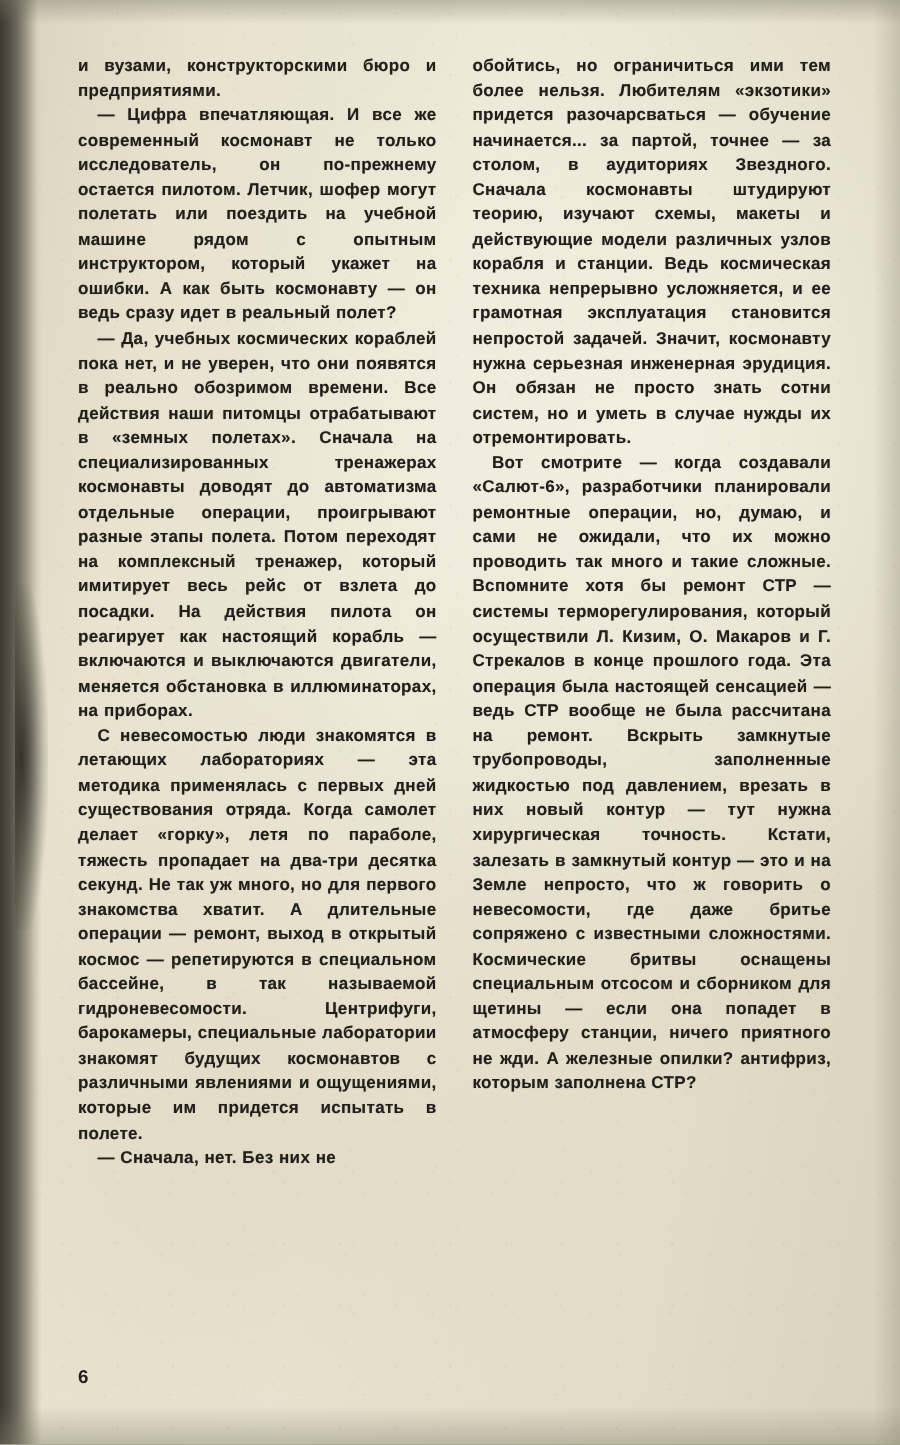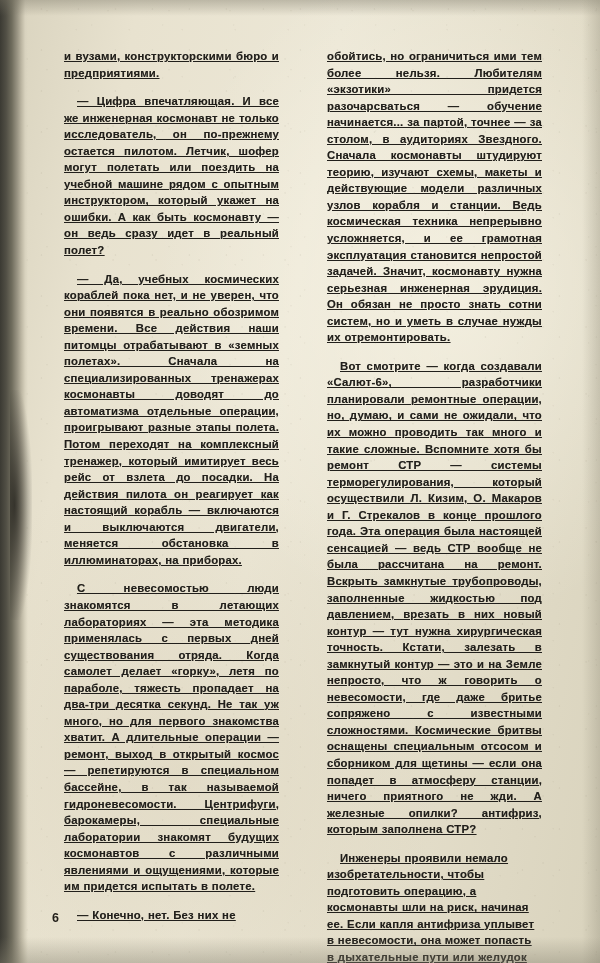--- a/index.html
+++ b/index.html
@@ -75,31 +75,30 @@
     left: 52px;
     top: 36px;
     width: 502px;
     display: flex;
     gap: 24px;
   }
   .column {
     width: 239px;
   }
   .col-text p {
-    margin: 12px;
+    margin: 0;
     font-size: 11.35px;
     line-height: 16.55px;
     text-align: justify;
     text-justify: inter-word;
     letter-spacing: 0.22px;
     word-spacing: 0.3px;
     font-weight: 700;
     color: #211f1b;
     text-shadow: 0 0 0.6px rgba(33,31,27,0.45);
-    text-decoration: underline;
   }
   .col-text p.indent { text-indent: 13px; }
   .col-text p.last { text-align: left; }
   #page-number {
     position: absolute;
     left: 52px;
     top: 911px;
     font-size: 12.5px;
     font-weight: 700;
     color: #221f1a;
@@ -108,32 +107,31 @@
 </head>
 <body>
 
 <div id="page">
 
   <div id="columns">
 
     <div class="column">
       <div class="col-text">
         <p>и вузами, конструкторскими бюро и предприятиями.</p>
-        <p class="indent">— Цифра впечатляющая. И все же инженерная космонавт не только исследователь, он по-прежнему остается пилотом. Летчик, шофер могут полетать или поездить на учебной машине рядом с опытным инструктором, который укажет на ошибки. А как быть космонавту — он ведь сразу идет в реальный полет?</p>
+        <p class="indent">— Цифра впечатляющая. И все же современный космонавт не только исследователь, он по-прежнему остается пилотом. Летчик, шофер могут полетать или поездить на учебной машине рядом с опытным инструктором, который укажет на ошибки. А как быть космонавту — он ведь сразу идет в реальный полет?</p>
         <p class="indent">— Да, учебных космических кораблей пока нет, и не уверен, что они появятся в реально обозримом времени. Все действия наши питомцы отрабатывают в «земных полетах». Сначала на специализированных тренажерах космонавты доводят до автоматизма отдельные операции, проигрывают разные этапы полета. Потом переходят на комплексный тренажер, который имитирует весь рейс от взлета до посадки. На действия пилота он реагирует как настоящий корабль — включаются и выключаются двигатели, меняется обстановка в иллюминаторах, на приборах.</p>
         <p class="indent">С невесомостью люди знакомятся в летающих лабораториях — эта методика применялась с первых дней существования отряда. Когда самолет делает «горку», летя по параболе, тяжесть пропадает на два-три десятка секунд. Не так уж много, но для первого знакомства хватит. А длительные операции — ремонт, выход в открытый космос — репетируются в специальном бассейне, в так называемой гидроневесомости. Центрифуги, барокамеры, специальные лаборатории знакомят будущих космонавтов с различными явлениями и ощущениями, которые им придется испытать в полете.</p>
-        <p class="indent last">— Конечно, нет. Без них не</p>
+        <p class="indent last">— Сначала, нет. Без них не</p>
       </div>
     </div>
 
     <div class="column">
       <div class="col-text">
         <p>обойтись, но ограничиться ими тем более нельзя. Любителям «экзотики» придется разочарсваться — обучение начинается... за партой, точнее — за столом, в аудиториях Звездного. Сначала космонавты штудируют теорию, изучают схемы, макеты и действующие модели различных узлов корабля и станции. Ведь космическая техника непрерывно усложняется, и ее грамотная эксплуатация становится непростой задачей. Значит, космонавту нужна серьезная инженерная эрудиция. Он обязан не просто знать сотни систем, но и уметь в случае нужды их отремонтировать.</p>
         <p class="indent">Вот смотрите — когда создавали «Салют-6», разработчики планировали ремонтные операции, но, думаю, и сами не ожидали, что их можно проводить так много и такие сложные. Вспомните хотя бы ремонт СТР — системы терморегулирования, который осуществили Л. Кизим, О. Макаров и Г. Стрекалов в конце прошлого года. Эта операция была настоящей сенсацией — ведь СТР вообще не была рассчитана на ремонт. Вскрыть замкнутые трубопроводы, заполненные жидкостью под давлением, врезать в них новый контур — тут нужна хирургическая точность. Кстати, залезать в замкнутый контур — это и на Земле непросто, что ж говорить о невесомости, где даже бритье сопряжено с известными сложностями. Космические бритвы оснащены специальным отсосом и сборником для щетины — если она попадет в атмосферу станции, ничего приятного не жди. А железные опилки? антифриз, которым заполнена СТР?</p>
-        <p class="indent last">Инженеры проявили немало изобретательности, чтобы подготовить операцию, а космонавты шли на риск, начиная ее. Если капля антифриза уплывет в невесомости, она может попасть в дыхательные пути или желудок —</p>
       </div>
     </div>
 
   </div>
 
   <div id="page-number">6</div>
 
   <div id="grain"></div>
   <div id="gutter"></div>
   <div id="gutter-blot"></div>

